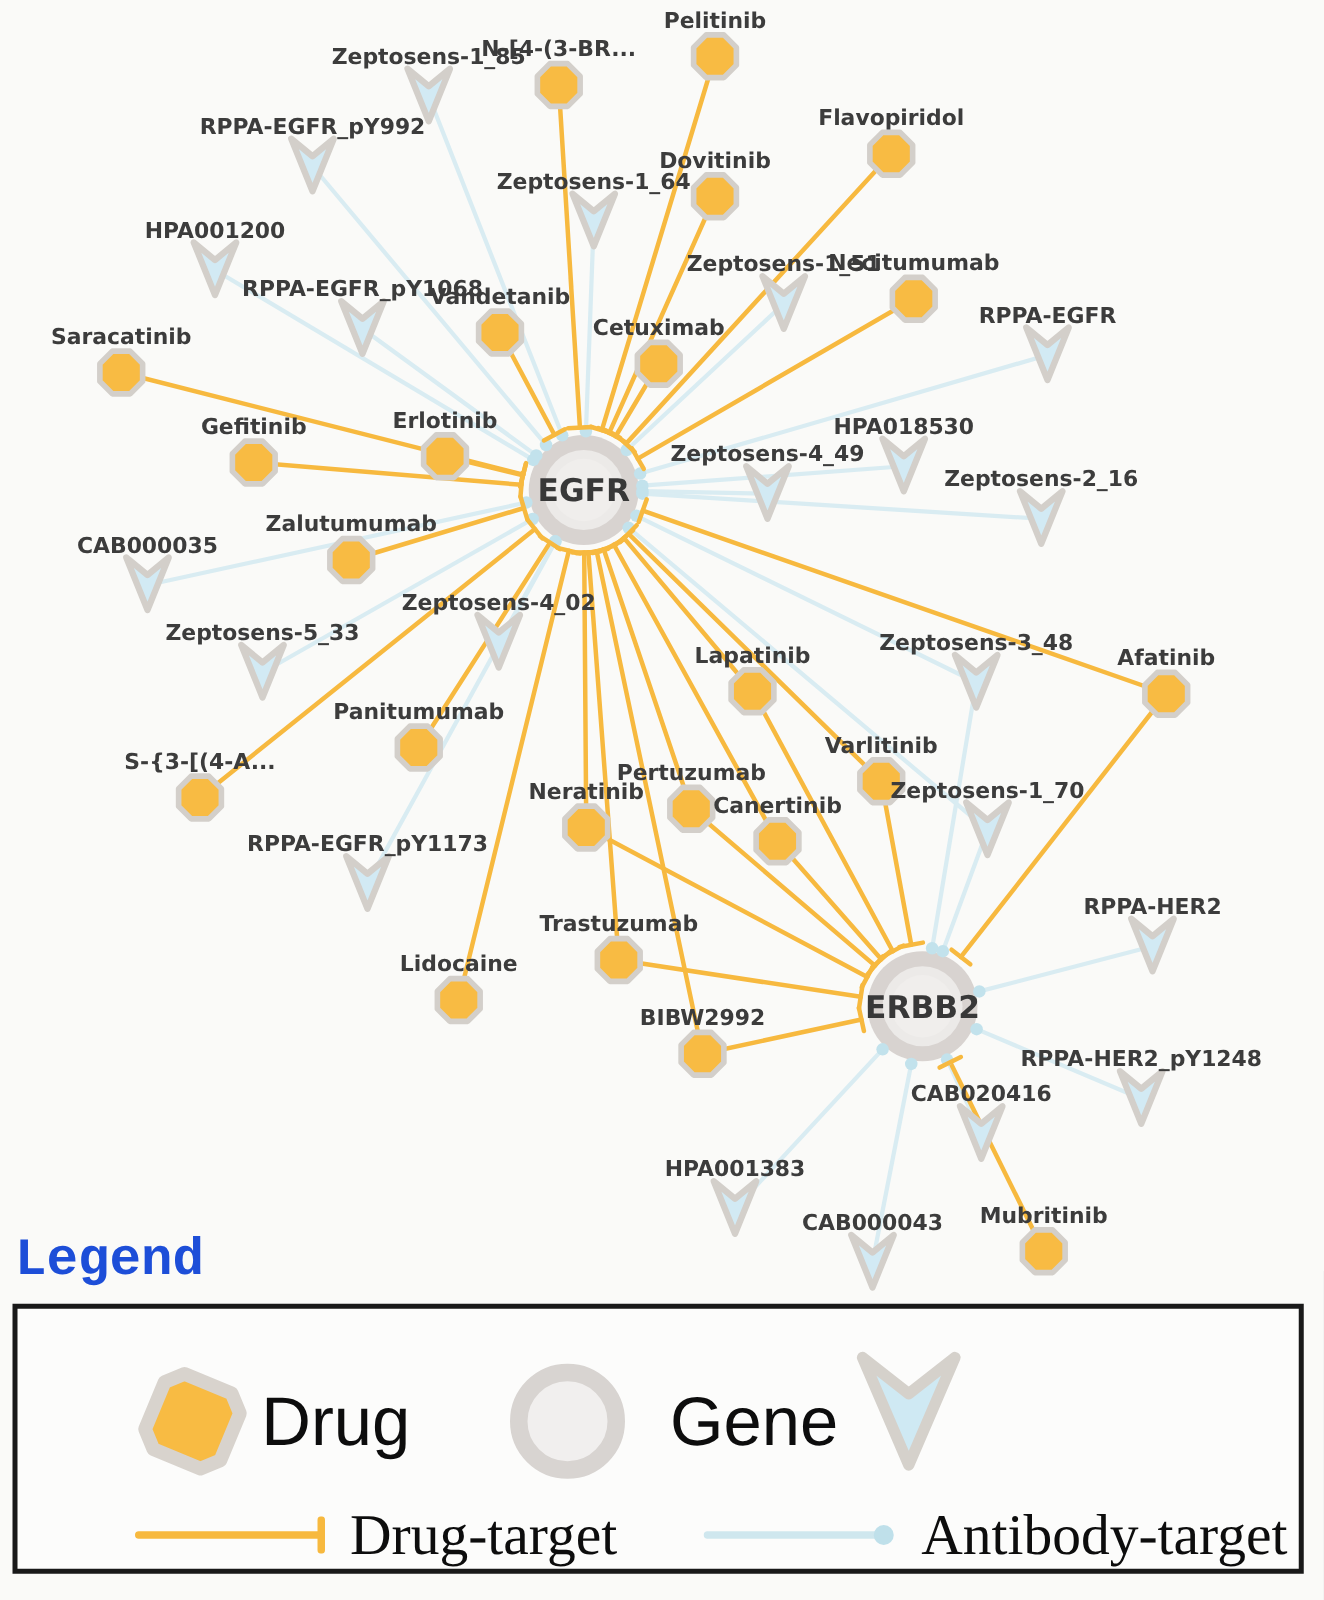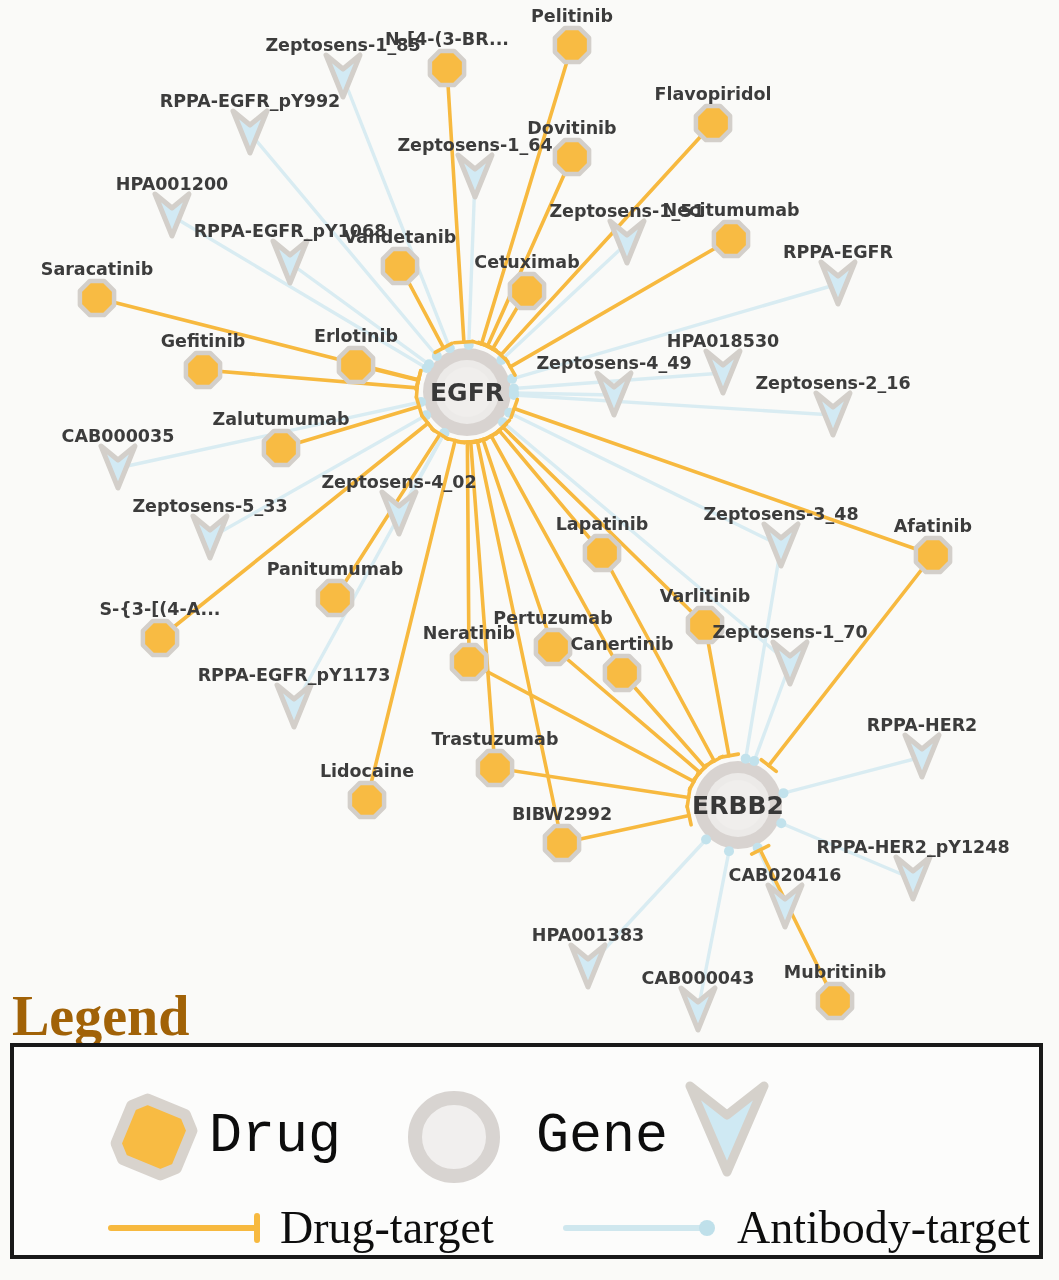--- a/index.html
+++ b/index.html
@@ -5,28 +5,28 @@
   html,body{margin:0;padding:0;background:#e9e9e9;}
   .stage{
     position:relative;width:1059px;height:1280px;background:#fafaf8;
     overflow:hidden;font-family:"DejaVu Sans",sans-serif;
   }
   #net{position:absolute;left:0;top:0;}
   .node-label{font-family:"DejaVu Sans",sans-serif;font-weight:bold;font-size:17.5px;fill:#3c3c3c;}
   .gene-label{font-family:"DejaVu Sans",sans-serif;font-weight:bold;font-size:25px;fill:#383838;}
   .legend-title{
     position:absolute;left:12px;top:984px;
-    font-family:Liberation Serif, serif;font-weight:bold;font-size:56px;color:#a16207;
+    font-family:Liberation Mono, monospace;font-weight:bold;font-size:42px;color:#1d4ed8;
   }
   .legend-box{
     position:absolute;left:10px;top:1043px;width:1033px;height:216px;
     border:4px solid #191919;background:#fcfcfb;box-sizing:border-box;
   }
   .legend-box .item-label{
-    position:absolute;font-family:Liberation Mono, monospace;font-size:55px;color:#0d0d0d;white-space:nowrap;
+    position:absolute;font-family:Liberation Sans, sans-serif;font-size:55px;color:#0d0d0d;white-space:nowrap;
   }
   .legend-box .edge-label{
     position:absolute;font-family:"Liberation Serif",serif;font-size:46px;color:#0d0d0d;white-space:nowrap;margin-left:13px;
   }
   .licon{position:absolute;}
 </style>
 </head>
 <body>
 
 <div class="stage">

